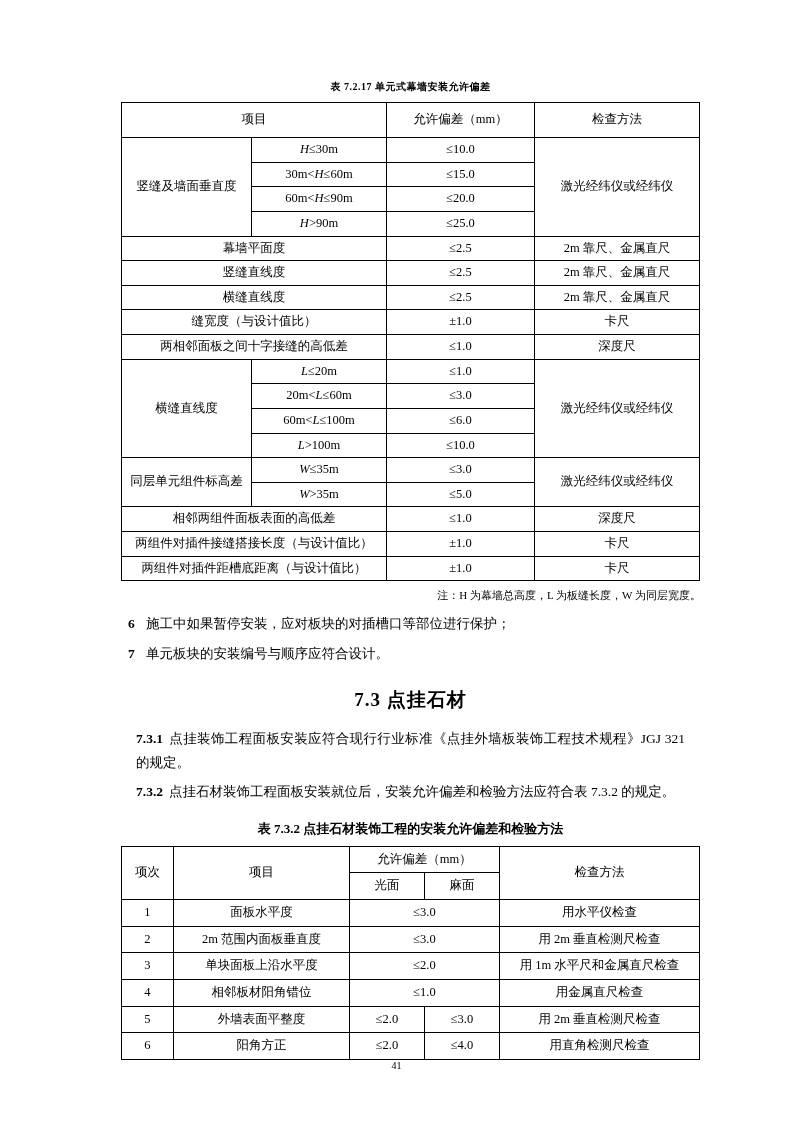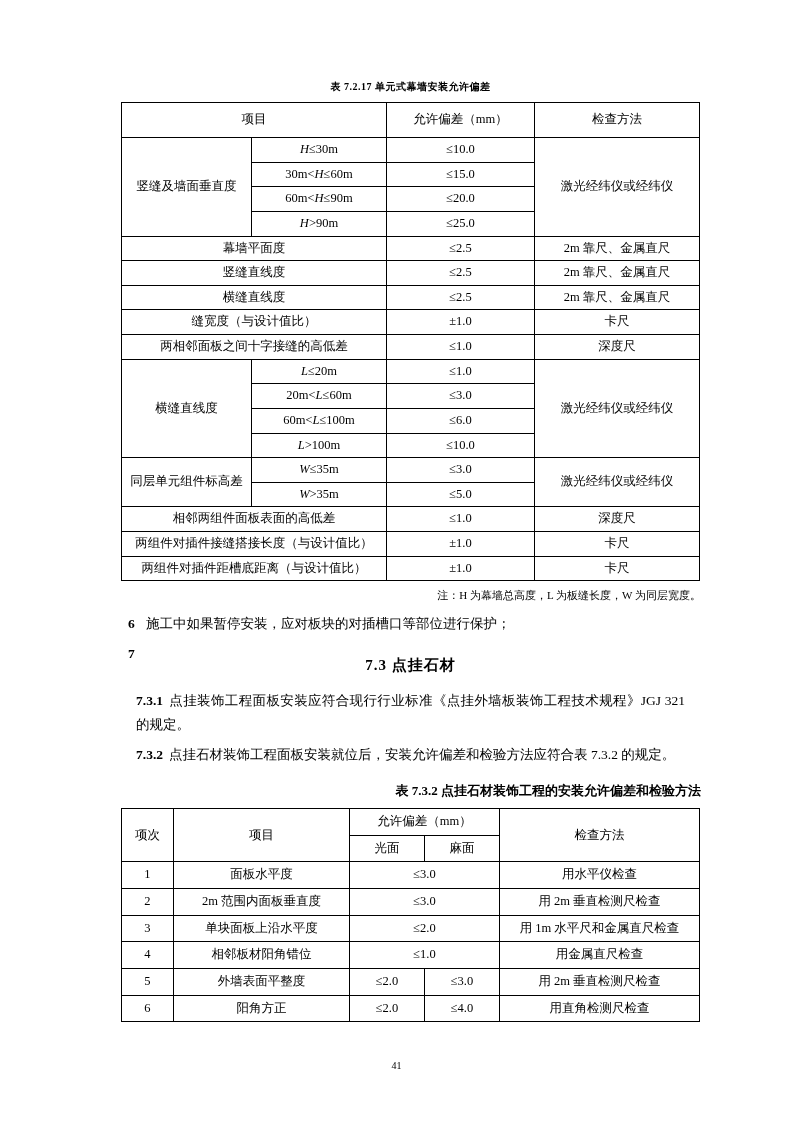--- a/index.html
+++ b/index.html
@@ -61,37 +61,37 @@
     position: relative;
   }
   .listitem .num {
     position: absolute;
     left: 8px;
     font-weight: bold;
     font-family: "Liberation Serif", serif;
   }
   .section-title {
     text-align: center;
-    font-size: 15px;
+    font-size: 19px;
     font-weight: bold;
     margin: 22px 0 14px 0;
     letter-spacing: 1px;
   }
   .para {
     font-size: 13.5px;
     line-height: 1.75;
     margin: 6px 16px;
     text-align: justify;
   }
   .para .clause {
     font-weight: bold;
     margin-right: 6px;
   }
   .caption2 {
-    text-align: right;
+    text-align: center;
     font-size: 13px;
     font-weight: bold;
     margin: 16px 0 8px 0;
   }
   table.doc2 {
     border-collapse: collapse;
     width: 578px;
     margin: 0 auto;
     table-layout: fixed;
   }
@@ -231,20 +231,21 @@
   </table>
 
   <div class="note">注：H 为幕墙总高度，L 为板缝长度，W 为同层宽度。</div>
 
   <div class="listitem">
     <span class="num">6</span>
     <span>施工中如果暂停安装，应对板块的对插槽口等部位进行保护；</span>
   </div>
   <div class="listitem">
     <span class="num">7</span>
+    <span>单元板块的安装编号与顺序应符合设计。</span>
   </div>
 
   <div class="section-title">7.3   点挂石材</div>
 
   <div class="para">
     <span class="clause">7.3.1</span><span>点挂装饰工程面板安装应符合现行行业标准《点挂外墙板装饰工程技术规程》JGJ 321 的规定。</span>
   </div>
   <div class="para">
     <span class="clause">7.3.2</span><span>点挂石材装饰工程面板安装就位后，安装允许偏差和检验方法应符合表 7.3.2 的规定。</span>
   </div>

